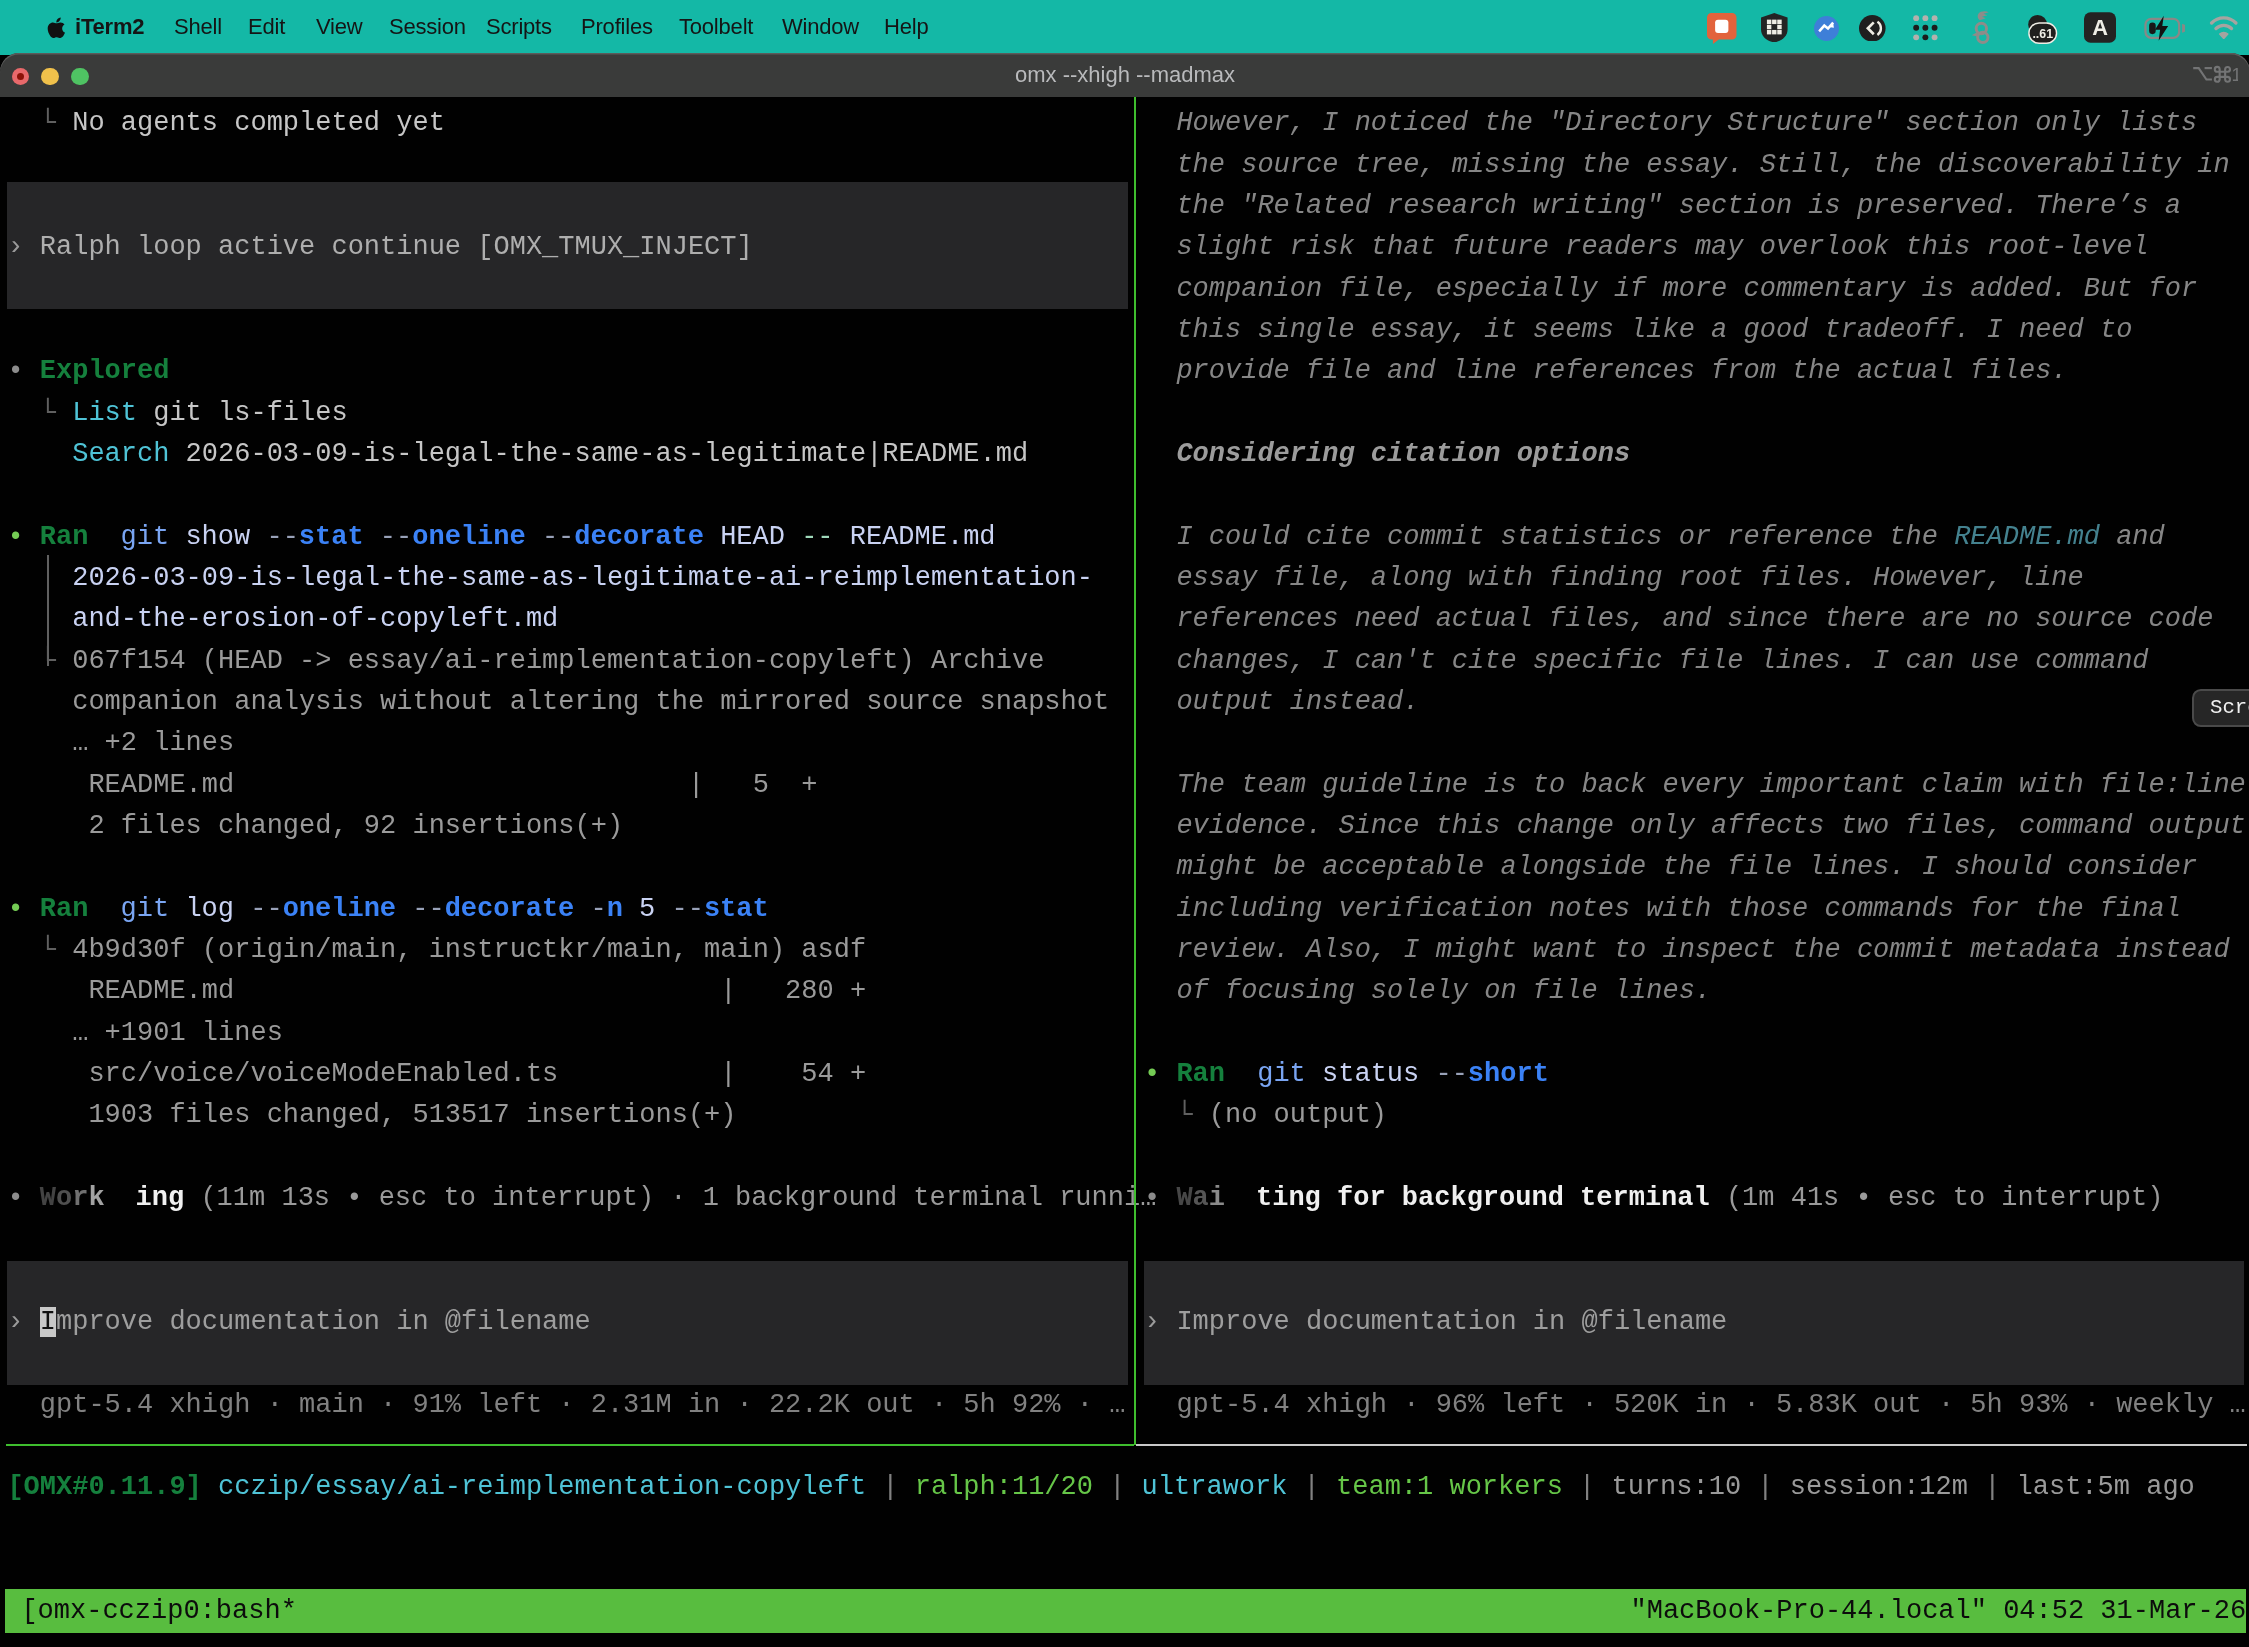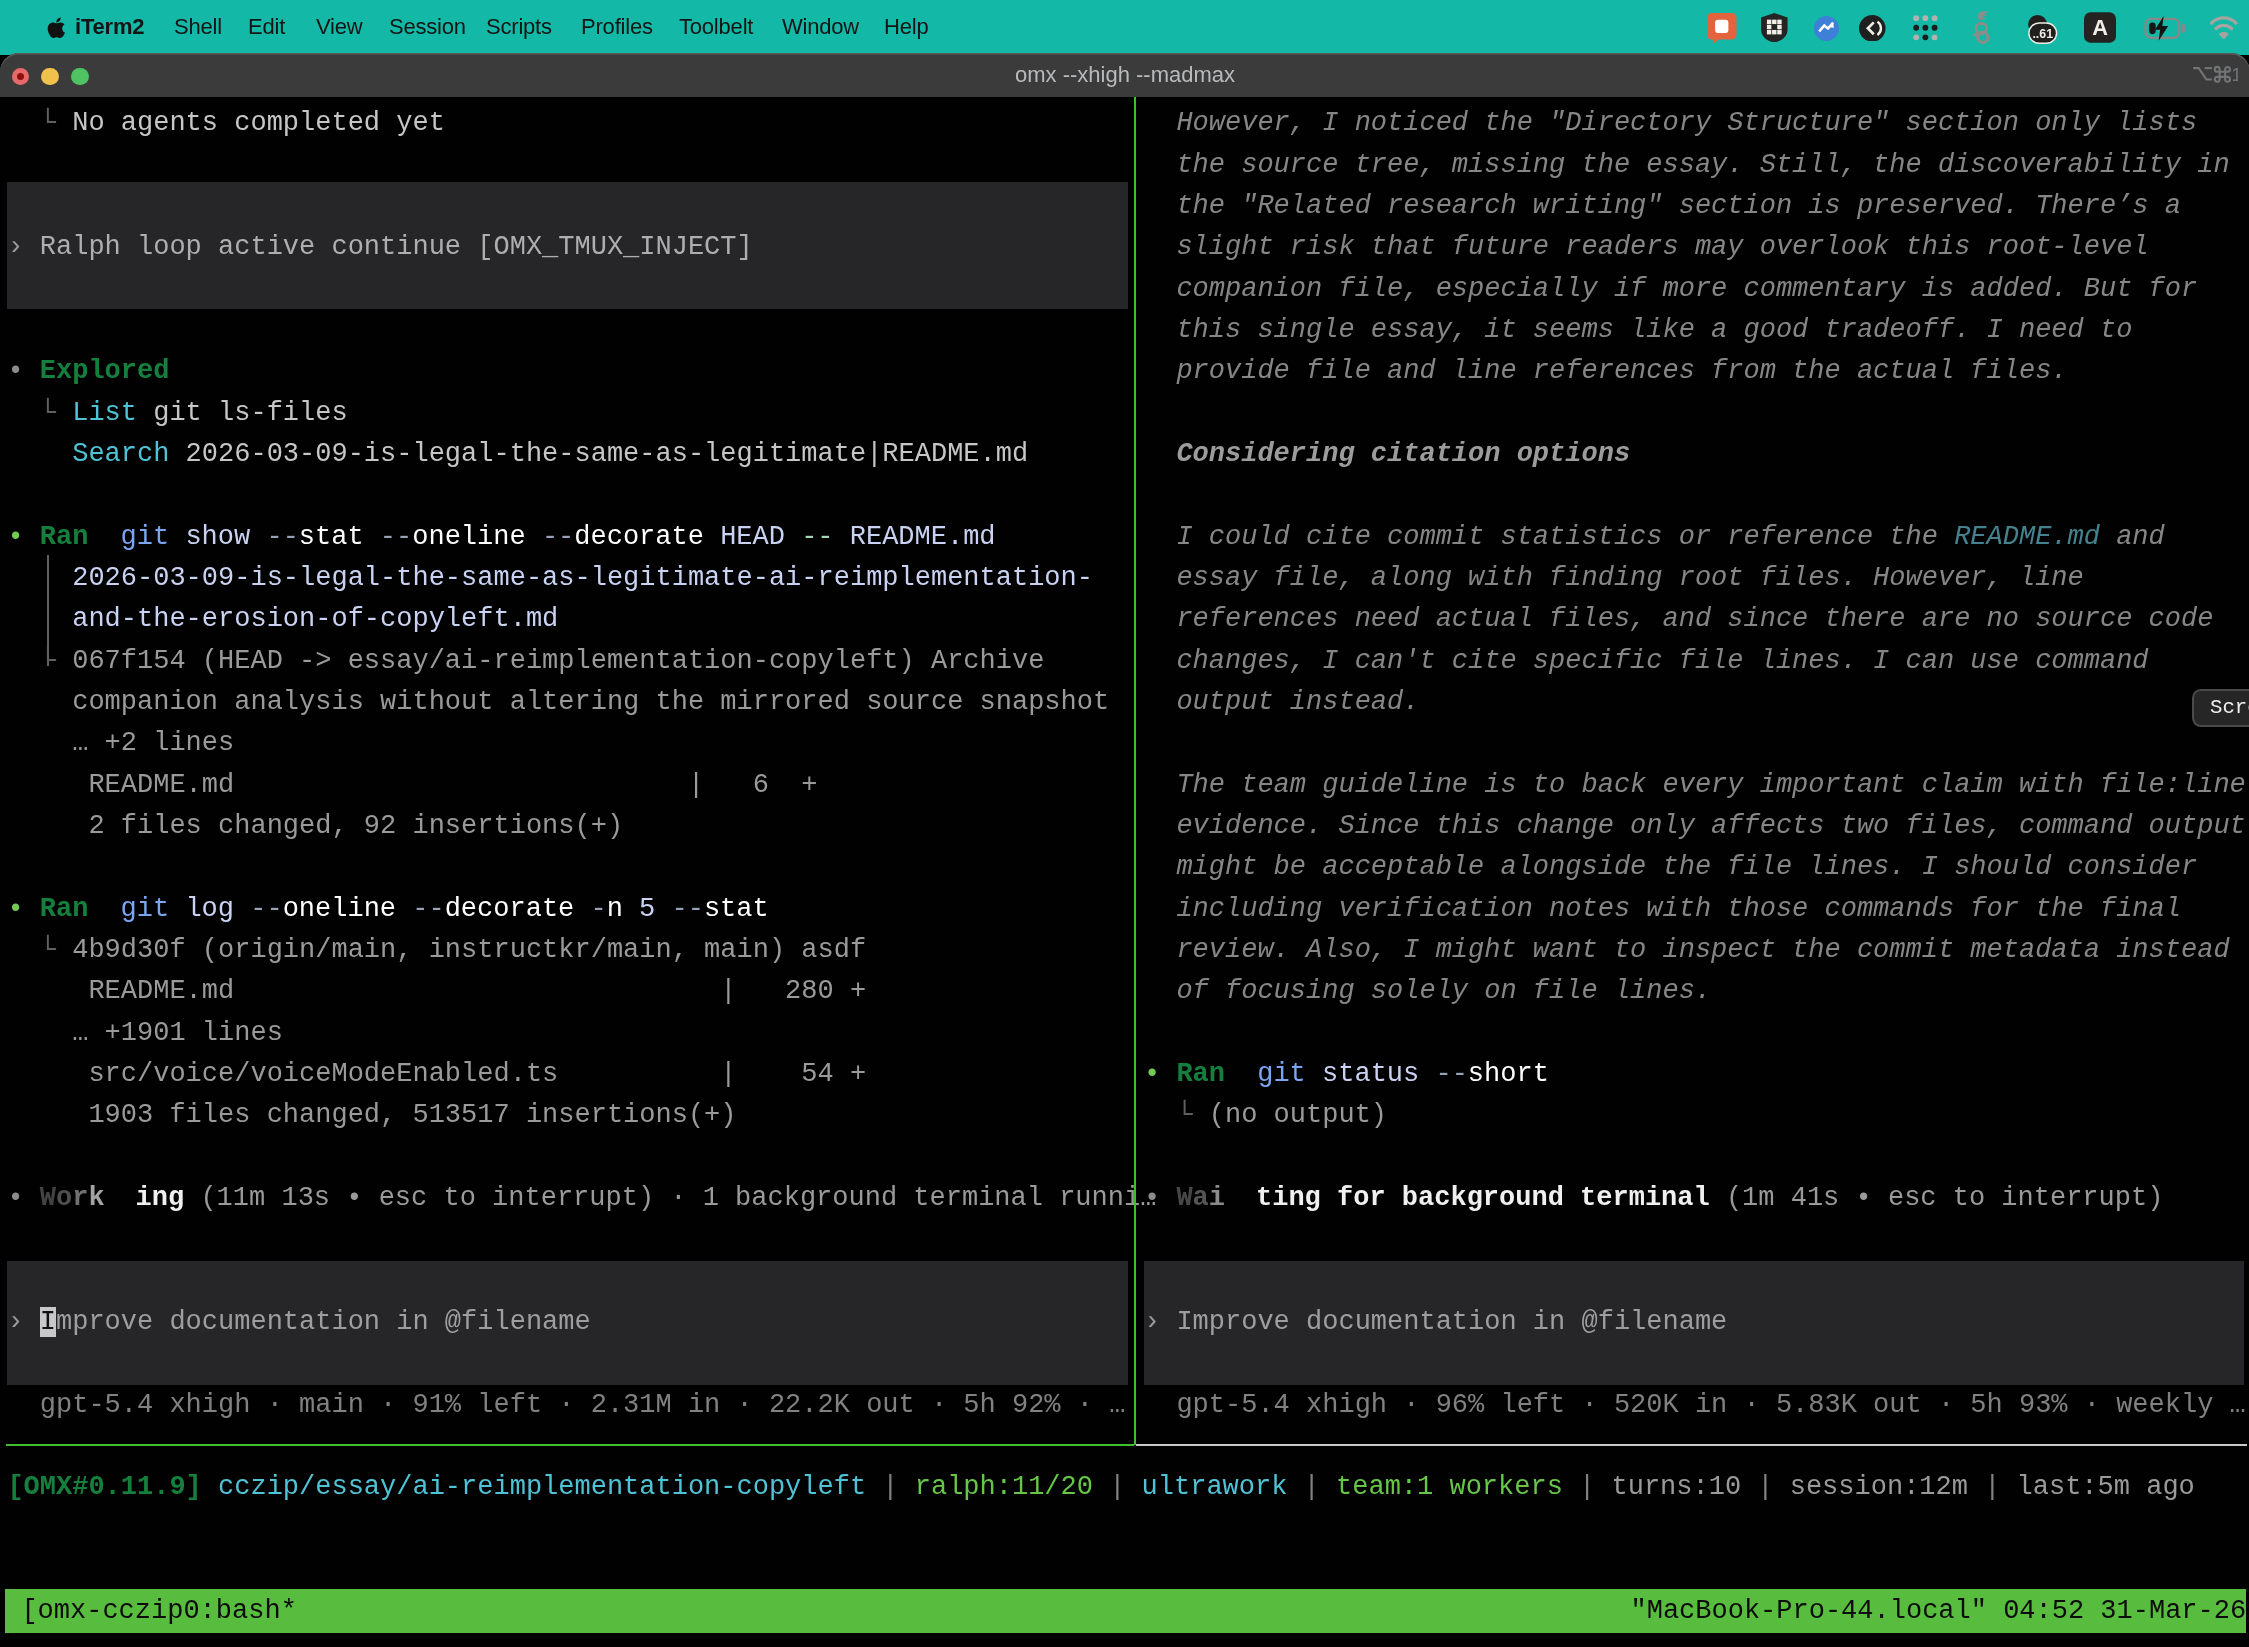--- a/index.html
+++ b/index.html
@@ -18,21 +18,21 @@
 i.g1a{color:#aeaeae;}
 i.g2{color:#9a9a9a;}
 i.g2i{color:#9e9e9e;}
 i.g3{color:#818181;}
 i.w{color:#15803d;font-weight:bold;text-align:right;}
 i.gb{color:#8c8c8c;}
 i.gn{color:#74cb54;}
 i.bl{color:#7aa5f2;margin-left:16px;}
 i.lav{color:#c9d2f2;}
 i.sl{color:#98a1b8;}
-i.pk{color:#ffffff;}
+i.pk{color:#3b82f6;font-weight:bold;}
 i.mint{color:#9fd8ba;}
 i.cy{color:#4fc3d6;}
 i.gs{color:#66c648;}
 i.it{color:#868686;font-style:italic;}
 i.itb{color:#9c9c9c;font-style:italic;font-weight:bold;}
 i.itl{color:#44828f;font-style:italic;}
 i.cur{background:#c8c8c8;color:#111;}
 i.sh1{color:#434343;font-weight:bold;}
 i.sh2{color:#4f4f4f;font-weight:bold;}
 i.sh3{color:#707070;font-weight:bold;}
@@ -61,21 +61,21 @@
 <div class="ln " style="left:7.4px;top:227px"><i class="g2">› </i><i class="g1a">Ralph loop active continue [OMX_TMUX_INJECT]</i></div>
 <div class="ln " style="left:7.4px;top:351px"><i class="gb">• </i><i class="w">Explored</i></div>
 <div class="ln " style="left:7.4px;top:393px">  <i class="cn">└ </i><i class="cy">List</i><i class="g1"> git ls-files</i></div>
 <div class="ln " style="left:7.4px;top:434px">    <i class="cy">Search</i><i class="g1"> 2026-03-09-is-legal-the-same-as-legitimate|README.md</i></div>
 <div class="ln " style="left:7.4px;top:517px"><i class="gn">• </i><i class="w">Ran</i> <i class="bl">git</i> <i class="lav">show</i> <i class="sl">--</i><i class="pk">stat</i> <i class="sl">--</i><i class="pk">oneline</i> <i class="sl">--</i><i class="pk">decorate</i> <i class="lav">HEAD</i> <i class="mint">--</i> <i class="lav">README.md</i></div>
 <div class="ln " style="left:7.4px;top:558px">    <i class="lav">2026-03-09-is-legal-the-same-as-legitimate-ai-reimplementation-</i></div>
 <div class="ln " style="left:7.4px;top:599px">    <i class="lav">and-the-erosion-of-copyleft.md</i></div>
 <div class="ln " style="left:7.4px;top:641px">  <i class="cn">└ </i><i class="g2">067f154 (HEAD -&gt; essay/ai-reimplementation-copyleft) Archive</i></div>
 <div class="ln " style="left:7.4px;top:682px">    <i class="g2">companion analysis without altering the mirrored source snapshot</i></div>
 <div class="ln " style="left:7.4px;top:723px">    <i class="g2">… +2 lines</i></div>
-<div class="ln " style="left:7.4px;top:765px">     <i class="g2">README.md                            |   6  +</i></div>
+<div class="ln " style="left:7.4px;top:765px">     <i class="g2">README.md                            |   5  +</i></div>
 <div class="ln " style="left:7.4px;top:806px">     <i class="g2">2 files changed, 92 insertions(+)</i></div>
 <div class="ln " style="left:7.4px;top:889px"><i class="gn">• </i><i class="w">Ran</i> <i class="bl">git</i> <i class="lav">log</i> <i class="sl">--</i><i class="pk">oneline</i> <i class="sl">--</i><i class="pk">decorate</i> <i class="sl">-</i><i class="pk">n</i> <i class="lav">5</i> <i class="sl">--</i><i class="pk">stat</i></div>
 <div class="ln " style="left:7.4px;top:930px">  <i class="cn">└ </i><i class="g2">4b9d30f (origin/main, instructkr/main, main) asdf</i></div>
 <div class="ln " style="left:7.4px;top:971px">     <i class="g2">README.md                              |   280 +</i></div>
 <div class="ln " style="left:7.4px;top:1013px">    <i class="g2">… +1901 lines</i></div>
 <div class="ln " style="left:7.4px;top:1054px">     <i class="g2">src/voice/voiceModeEnabled.ts          |    54 +</i></div>
 <div class="ln " style="left:7.4px;top:1095px">     <i class="g2">1903 files changed, 513517 insertions(+)</i></div>
 <div class="ln " style="left:7.4px;top:1178px"><i class="gb">• </i><i class="sh1">W</i><i class="sh2">o</i><i class="sh3">r</i><i class="sh4">k</i><i class="sh5">ing</i><i class="g2"> (11m 13s • esc to interrupt) · 1 background terminal runni…</i></div>
 <div class="ln " style="left:7.4px;top:1302px"><i class="g2">› </i><i class="cur">I</i><i class="g2i">mprove documentation in @filename</i></div>
 <div class="ln " style="left:7.4px;top:1385px">  <i class="g3">gpt-5.4 xhigh · main · 91% left · 2.31M in · 22.2K out · 5h 92% · …</i></div>

